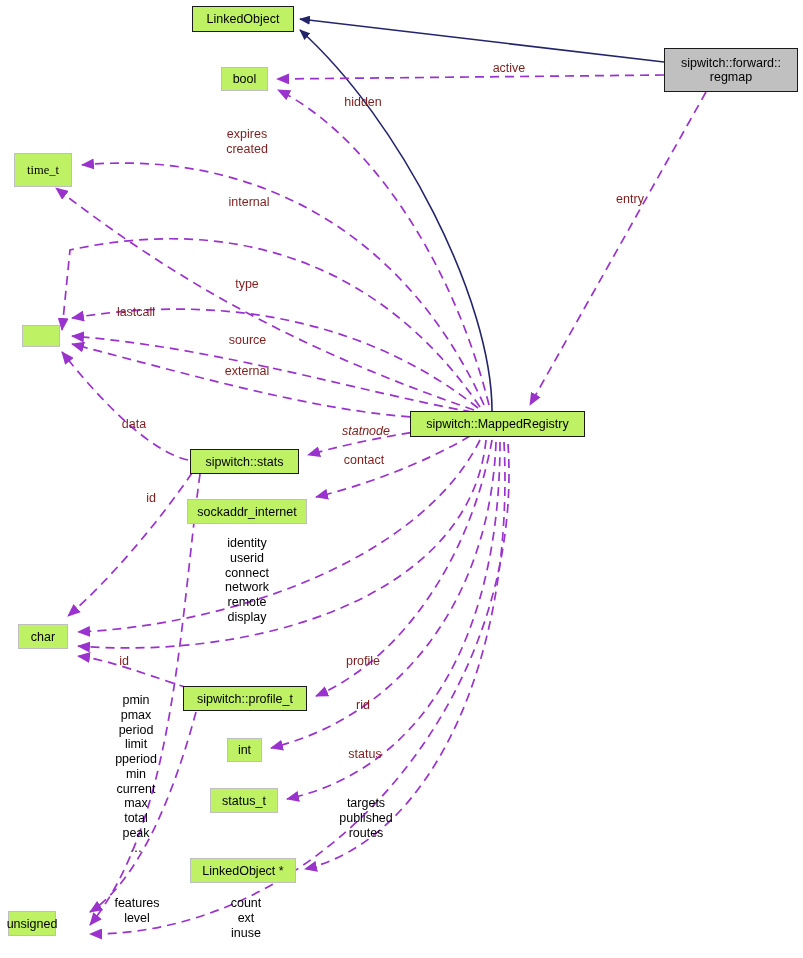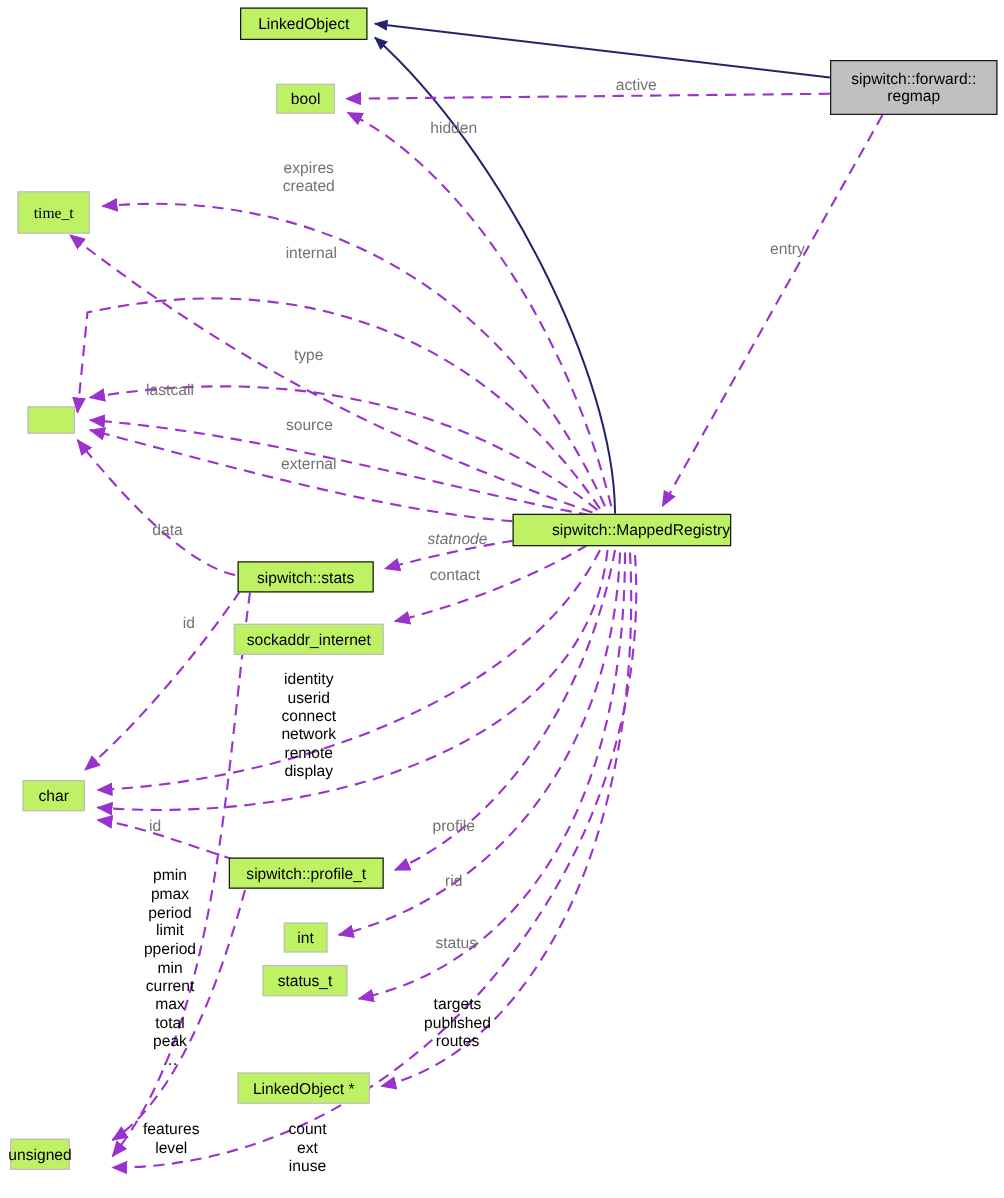--- a/index.html
+++ b/index.html
@@ -7,21 +7,21 @@
   body{font-family:"Liberation Sans","DejaVu Sans",sans-serif;}
   #diagram{position:relative;width:803px;height:958px;background:#fff;overflow:hidden;}
   #edges{position:absolute;left:0;top:0;width:803px;height:958px;}
   .node{position:absolute;box-sizing:border-box;display:flex;align-items:center;
         justify-content:center;text-align:center;background:#bef264;
         border:1px solid #bfbfbf;color:#000;font-size:12.5px;line-height:1.12;
         white-space:pre;z-index:5;}
   .node.strong{border:1.6px solid #1a1a1a;}
   .node.root{border:1.6px solid #1a1a1a;background:#c0c0c0;}
   .node.blank{border:1px solid #bfbfbf;}
-  .edgelabel{position:absolute;font-size:12.5px;color:#737373;line-height:1.18;
+  .edgelabel{position:absolute;font-size:12.5px;color:#7f1d1d;line-height:1.18;
              white-space:pre;text-align:center;z-index:6;background:transparent;}
   .fieldlist{position:absolute;font-size:12.5px;color:#000;line-height:1.18;
              white-space:pre;text-align:center;z-index:6;}
 </style>
 </head>
 <body>
 
 <div id="diagram">
 
   <svg id="edges" viewBox="0 0 803 958" xmlns="http://www.w3.org/2000/svg">
@@ -95,33 +95,33 @@
 
   <div class="node root" style="left: 664px; top: 48px; width: 134px; height: 44px;"><span>sipwitch::forward::
 regmap</span></div>
 
   <div class="node" style="left: 221px; top: 67px; width: 47px; height: 24px;"><span>bool</span></div>
 
   <div class="node" style="left: 14px; top: 153px; width: 58px; height: 34px; font-family: Liberation Serif, serif;"><span>time_t</span></div>
 
   <div class="node blank" style="left: 22px; top: 325px; width: 38px; height: 22px;"><span></span></div>
 
-  <div class="node strong" style="left: 410px; top: 411px; width: 175px; height: 26px; justify-content: flex-end;"><span>sipwitch::MappedRegistry</span></div>
+  <div class="node strong" style="left: 410px; top: 411px; width: 175px; height: 26px;"><span>sipwitch::MappedRegistry</span></div>
 
   <div class="node strong" style="left: 190px; top: 449px; width: 109px; height: 25px;"><span>sipwitch::stats</span></div>
 
   <div class="node" style="left: 187px; top: 499px; width: 120px; height: 25px;"><span>sockaddr_internet</span></div>
 
   <div class="node" style="left: 18px; top: 624px; width: 50px; height: 25px;"><span>char</span></div>
 
   <div class="node strong" style="left: 183px; top: 686px; width: 124px; height: 25px;"><span>sipwitch::profile_t</span></div>
 
   <div class="node" style="left: 227px; top: 738px; width: 35px; height: 24px;"><span>int</span></div>
 
-  <div class="node" style="left: 210px; top: 772px; width: 68px; height: 25px; text-align: center;"><span>status_t</span></div>
+  <div class="node" style="left: 210px; top: 788px; width: 68px; height: 25px; text-align: center;"><span>status_t</span></div>
 
   <div class="node" style="left: 190px; top: 858px; width: 106px; height: 25px;"><span>LinkedObject *</span></div>
 
   <div class="node" style="left: 8px; top: 911px; width: 48px; height: 25px;"><span>unsigned</span></div>
 
   <div class="edgelabel" style="left: 479px; top: 61px; width: 60px;">active</div>
   <div class="edgelabel" style="left: 332px; top: 95px; width: 62px;">hidden</div>
   <div class="edgelabel" style="left: 215px; top: 127px; width: 64px;">expires
 created</div>
   <div class="edgelabel" style="left: 219px; top: 195px; width: 60px;">internal</div>

